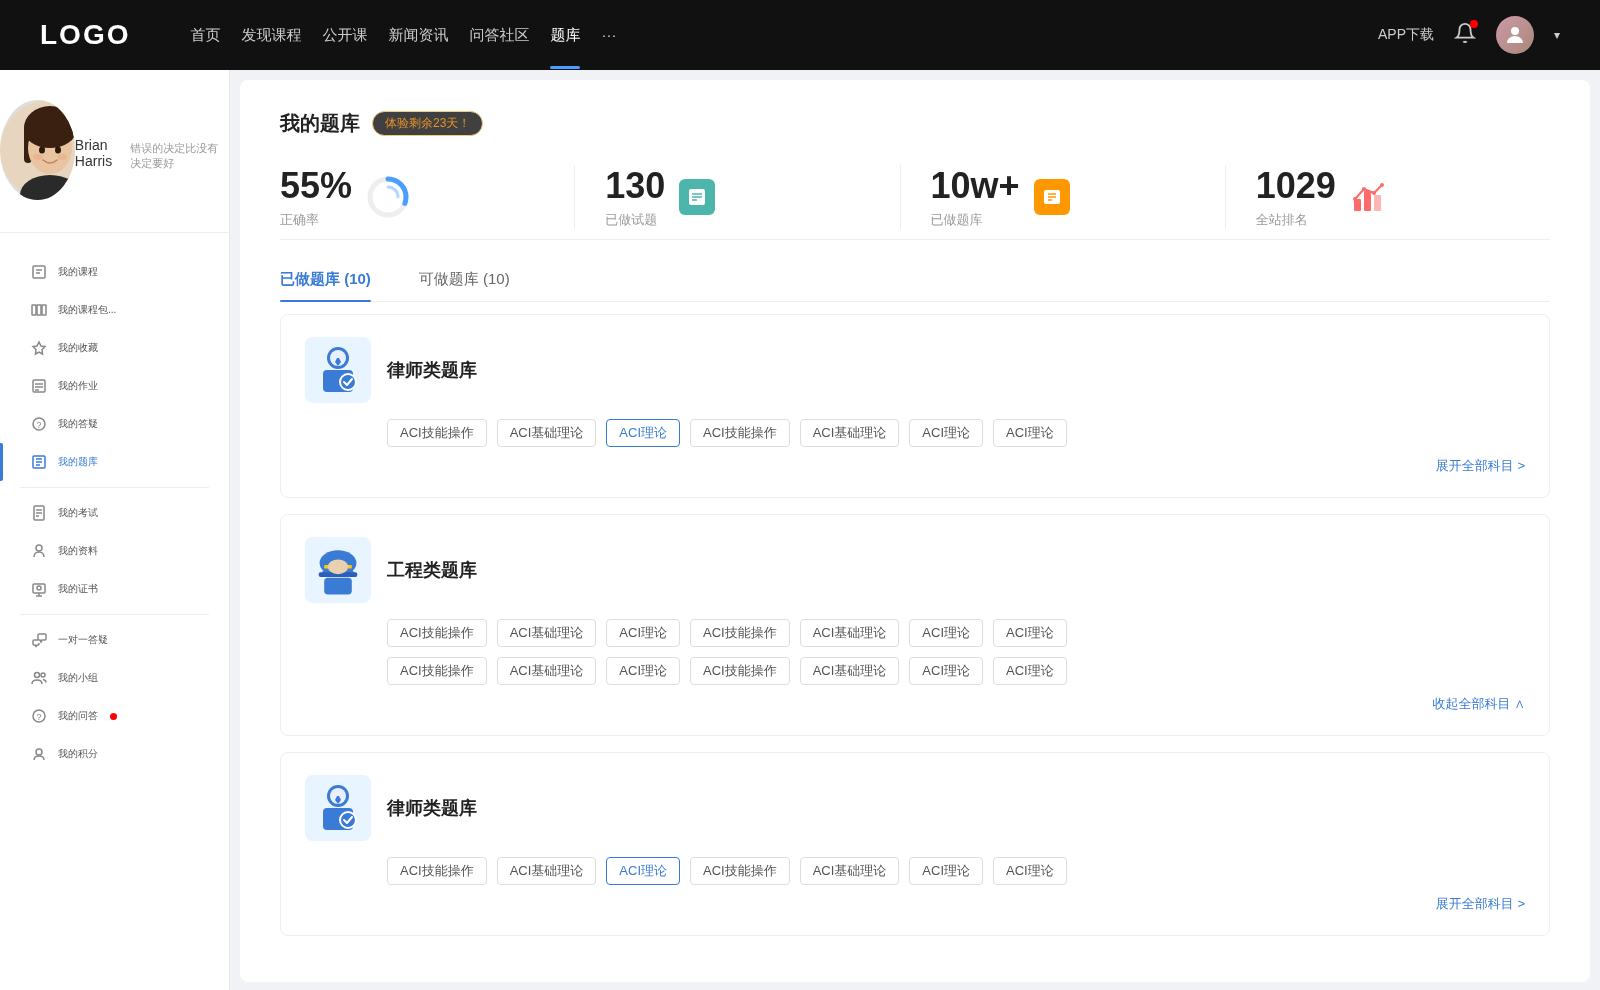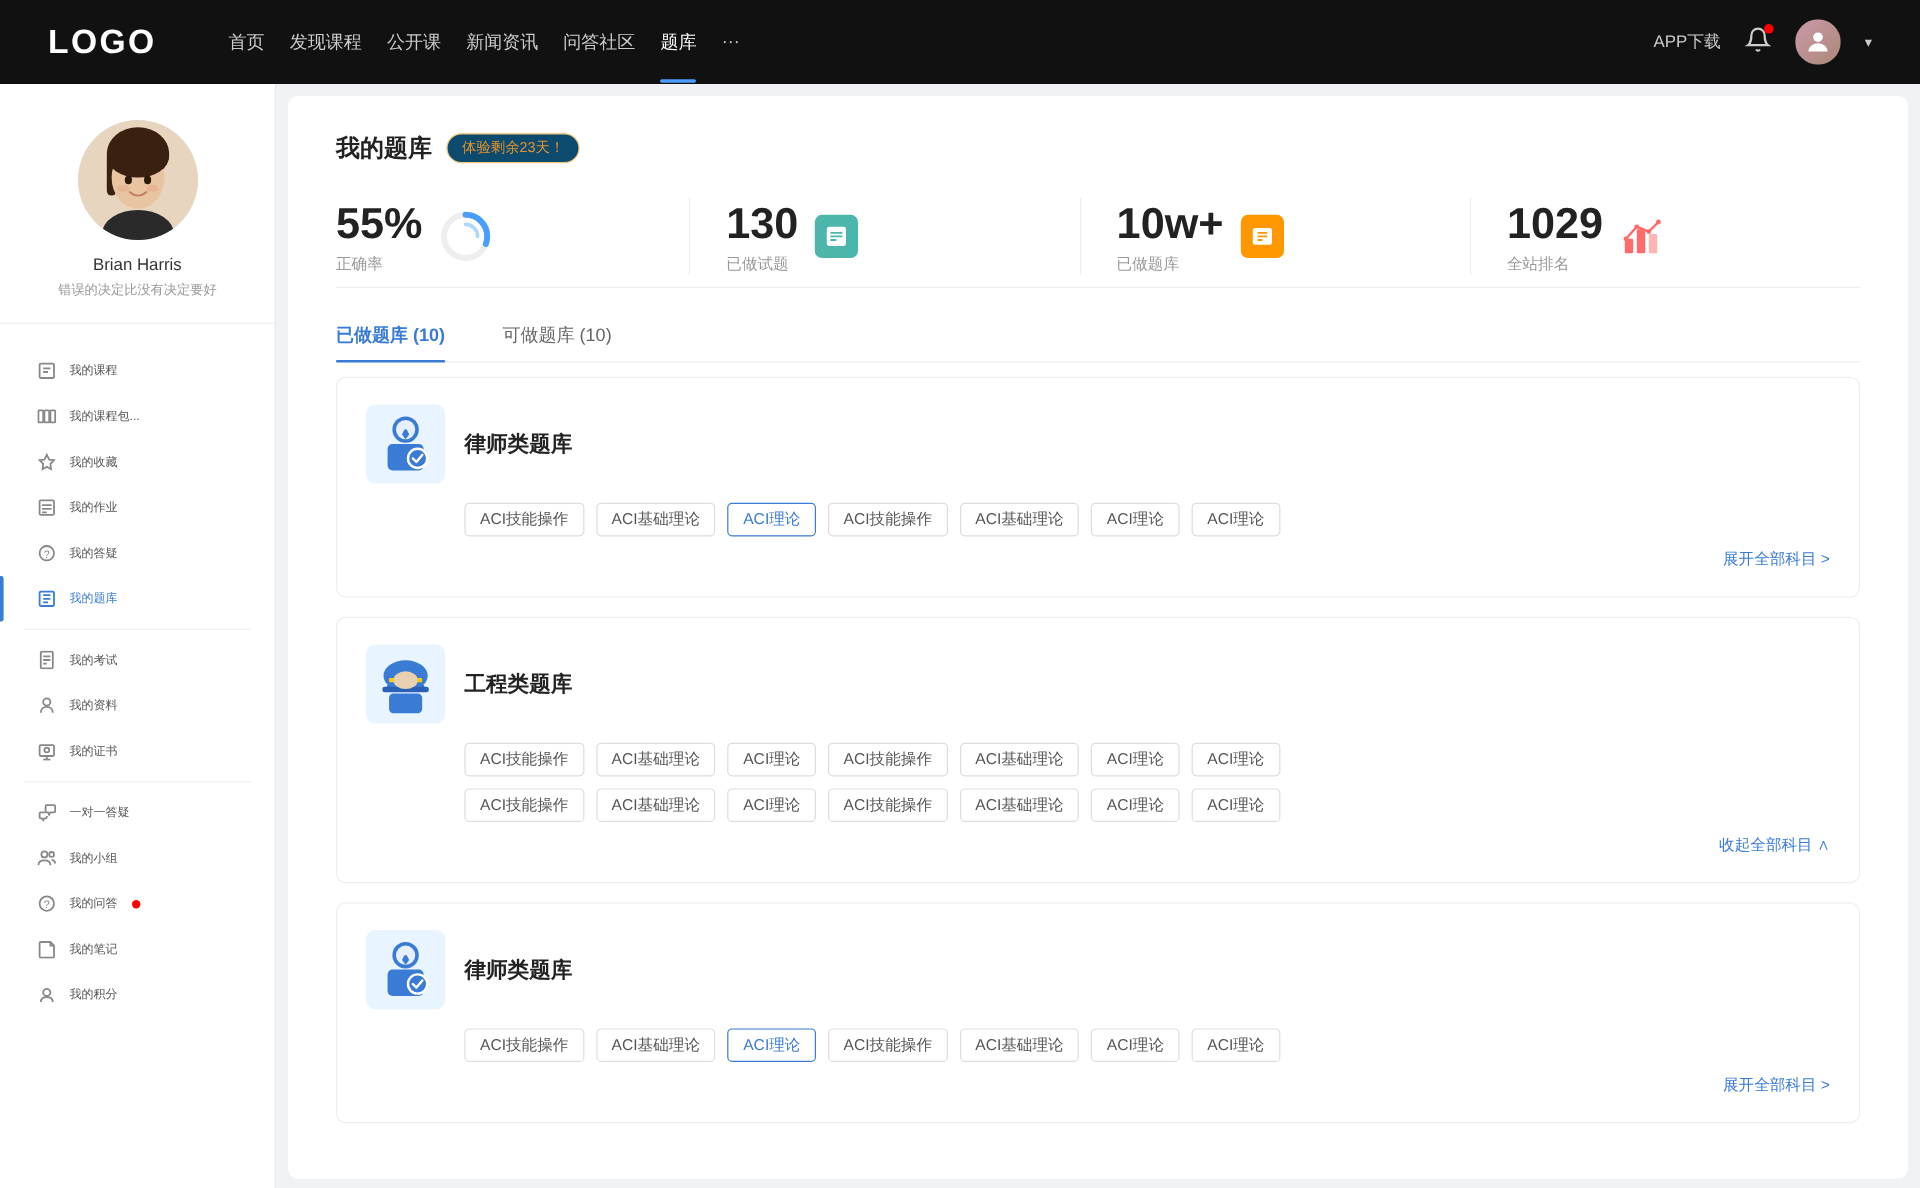--- a/index.html
+++ b/index.html
@@ -104,21 +104,21 @@
     
     .sidebar {
       width: 230px;
       background: #fff;
       padding: 30px 0 20px 0;
       flex-shrink: 0;
       border-right: 1px solid #e8e8e8;
     }
     .sidebar-profile {
       display: flex;
-      flex-direction: column;
+      flex-direction: row;
       align-items: center;
       padding-bottom: 20px;
       border-bottom: 1px solid #eee;
       margin-bottom: 10px;
     }
     .sidebar-avatar {
       width: 100px;
       height: 100px;
       border-radius: 50%;
       overflow: hidden;
@@ -203,21 +203,21 @@
       align-items: center;
       gap: 12px;
       margin-bottom: 28px;
     }
     .page-title {
       font-size: 20px;
       font-weight: 600;
       color: #222;
     }
     .trial-badge {
-      background: #0c4a6e;
+      background: #404040;
       color: #e8922a;
       border: 1px solid #f5c87a;
       border-radius: 20px;
       padding: 3px 12px;
       font-size: 12px;
     }
 
     
     .stats-row {
       display: flex;
@@ -562,29 +562,20 @@
               <circle cx="8" cy="8" r="6"></circle>
               <text x="5.5" y="12" font-size="9" fill="#888" stroke="none">?</text>
             </svg>
         </span>
         <span class="sidebar-item-label">我的问答</span>
         <div class="dot-badge"></div>
       </div>
       <div class="sidebar-item">
         <span class="sidebar-item-icon">
           <svg width="16" height="16" viewBox="0 0 16 16" fill="none" stroke="#888" stroke-width="1.5">
-              <path d="M3 2h8l3 3v9a1 1 0 01-1 1H3a1 1 0 01-1-1V3a1 1 0 011-1z"></path>
-              <polyline points="11,2 11,5 14,5"></polyline>
-            </svg>
-        </span>
-        <span class="sidebar-item-label">我的笔记</span>
-      </div>
-      <div class="sidebar-item">
-        <span class="sidebar-item-icon">
-          <svg width="16" height="16" viewBox="0 0 16 16" fill="none" stroke="#888" stroke-width="1.5">
               <circle cx="8" cy="6" r="3"></circle>
               <path d="M3 14c0-2.5 2-4 5-4s5 1.5 5 4"></path>
             </svg>
         </span>
         <span class="sidebar-item-label">我的积分</span>
       </div>
     </div>
   </aside>
 
   <main class="content-area">

